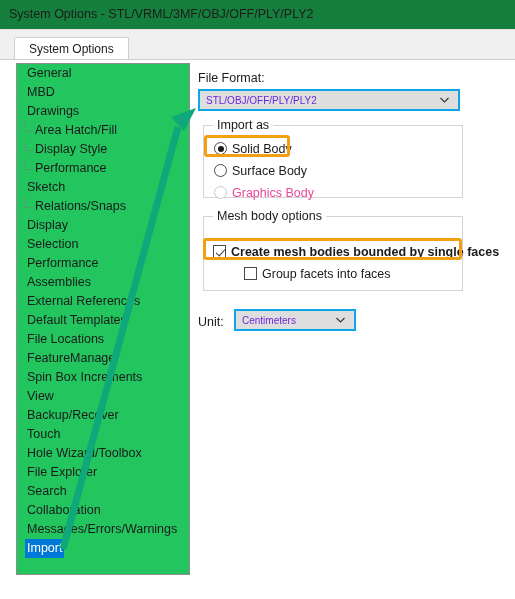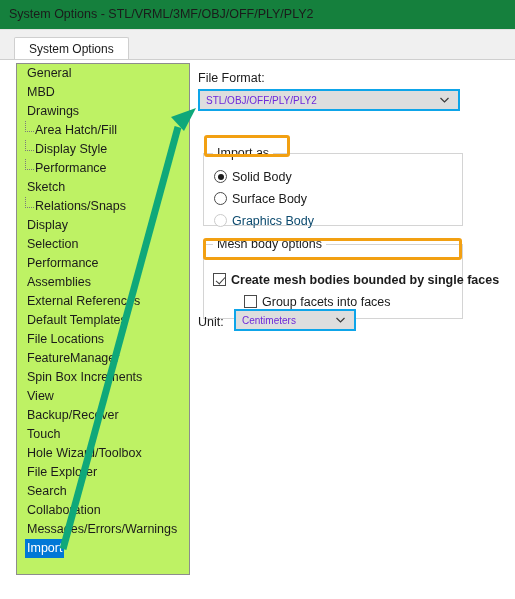--- a/index.html
+++ b/index.html
@@ -61,21 +61,21 @@
     background: #ffffff;
     border-top: 1px solid #cfcfcf;
     box-sizing: border-box;
   }
 
   
   #options-listbox {
     position: absolute;
     left: 16px; top: 63px;
     width: 174px; height: 512px;
-    background: #bef264;
+    background: #22c55e;
     border: 1px solid #8d8d8d;
     box-sizing: border-box;
     overflow: hidden;
   }
   .tree-item {
     position: relative;
     height: 19px;
     line-height: 19px;
     padding-left: 10px;
     font-size: 12.5px;
@@ -148,21 +148,20 @@
   }
   #file-format-combo {
     left: 0; top: 26px;
     width: 262px; height: 22px;
   }
 
   .groupbox {
     position: absolute;
     border: 1px solid #d4d4d4;
     box-sizing: border-box;
-    margin-top: 28px;
   }
   .groupbox > .gb-title {
     position: absolute;
     left: 9px; top: -8px;
     background: #ffffff;
     padding: 0 4px;
     font-size: 12.5px;
     color: #1b1b1b;
     white-space: nowrap;
   }
@@ -176,21 +175,21 @@
   }
 
   .radio-row, .check-row {
     position: absolute;
     height: 18px;
     line-height: 18px;
     font-size: 12.5px;
     white-space: nowrap;
     color: #1b1b1b;
   }
-  .radio-row.disabled { color: #0c4a6e; }
+  .radio-row.disabled { color: #ec4899; }
 
   .radio-mark {
     display: inline-block;
     width: 13px; height: 13px;
     border: 1px solid #4a4a4a;
     border-radius: 50%;
     background: #ffffff;
     vertical-align: -2px;
     margin-right: 5px;
     position: relative;

